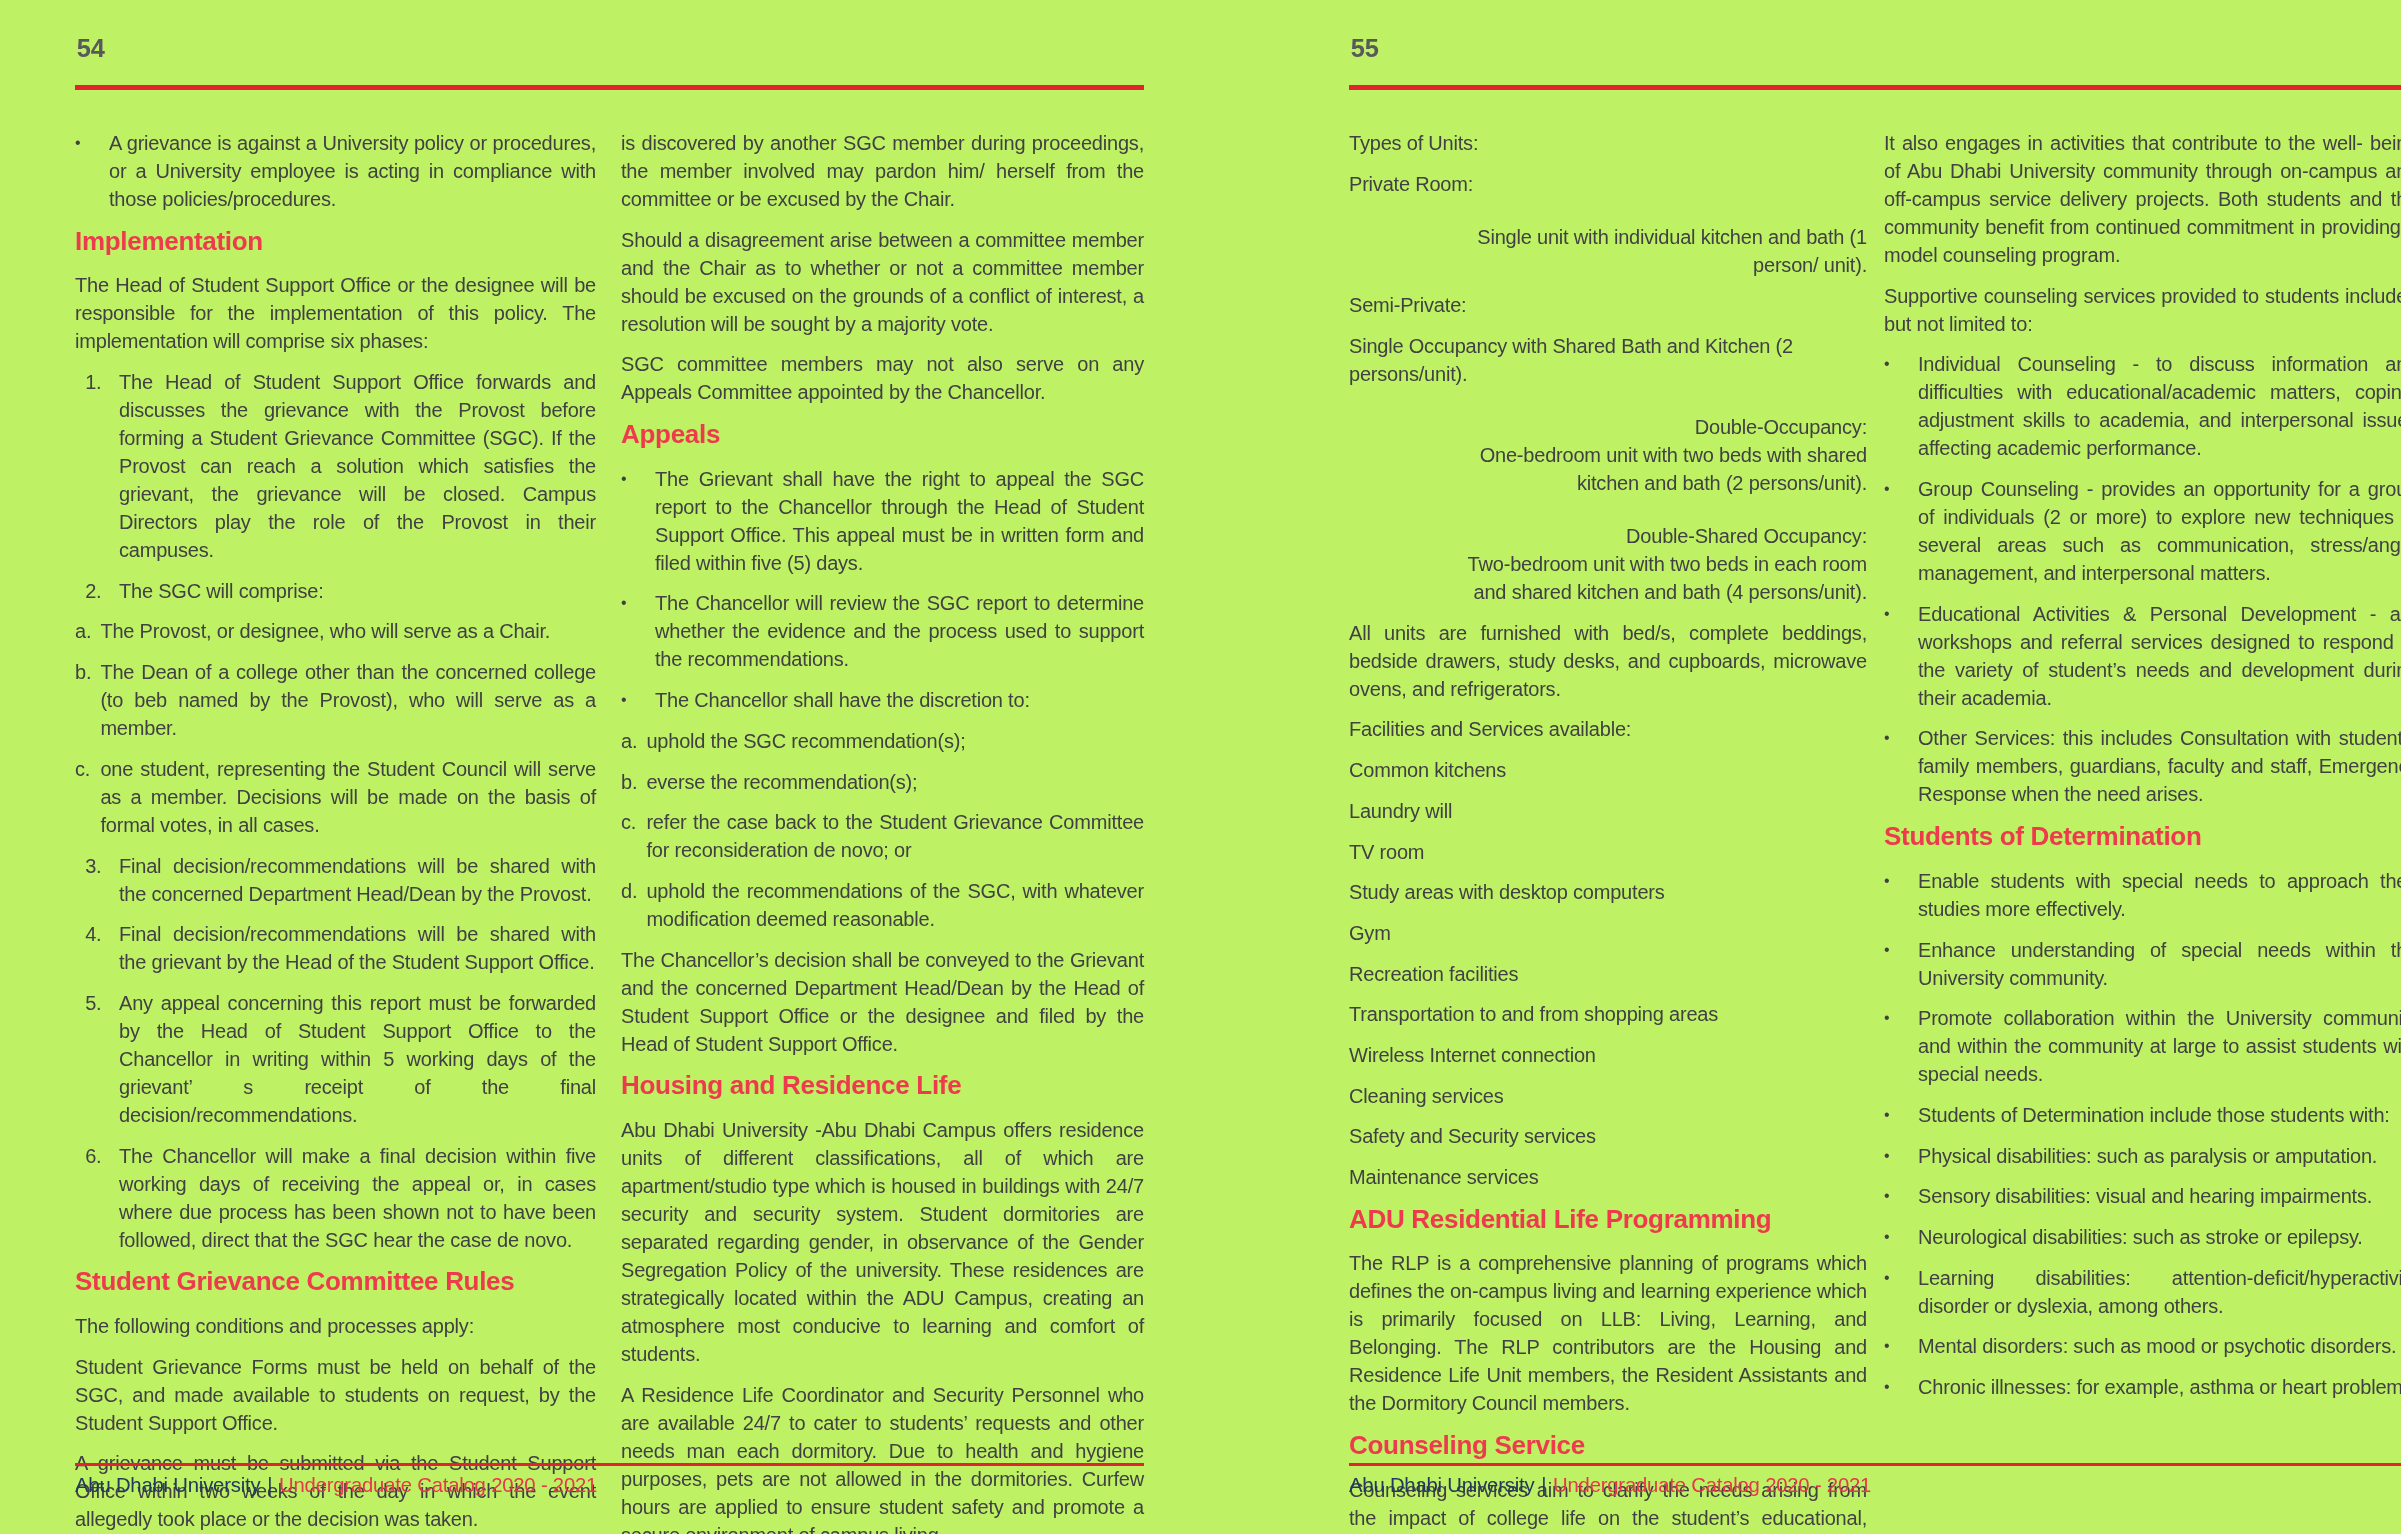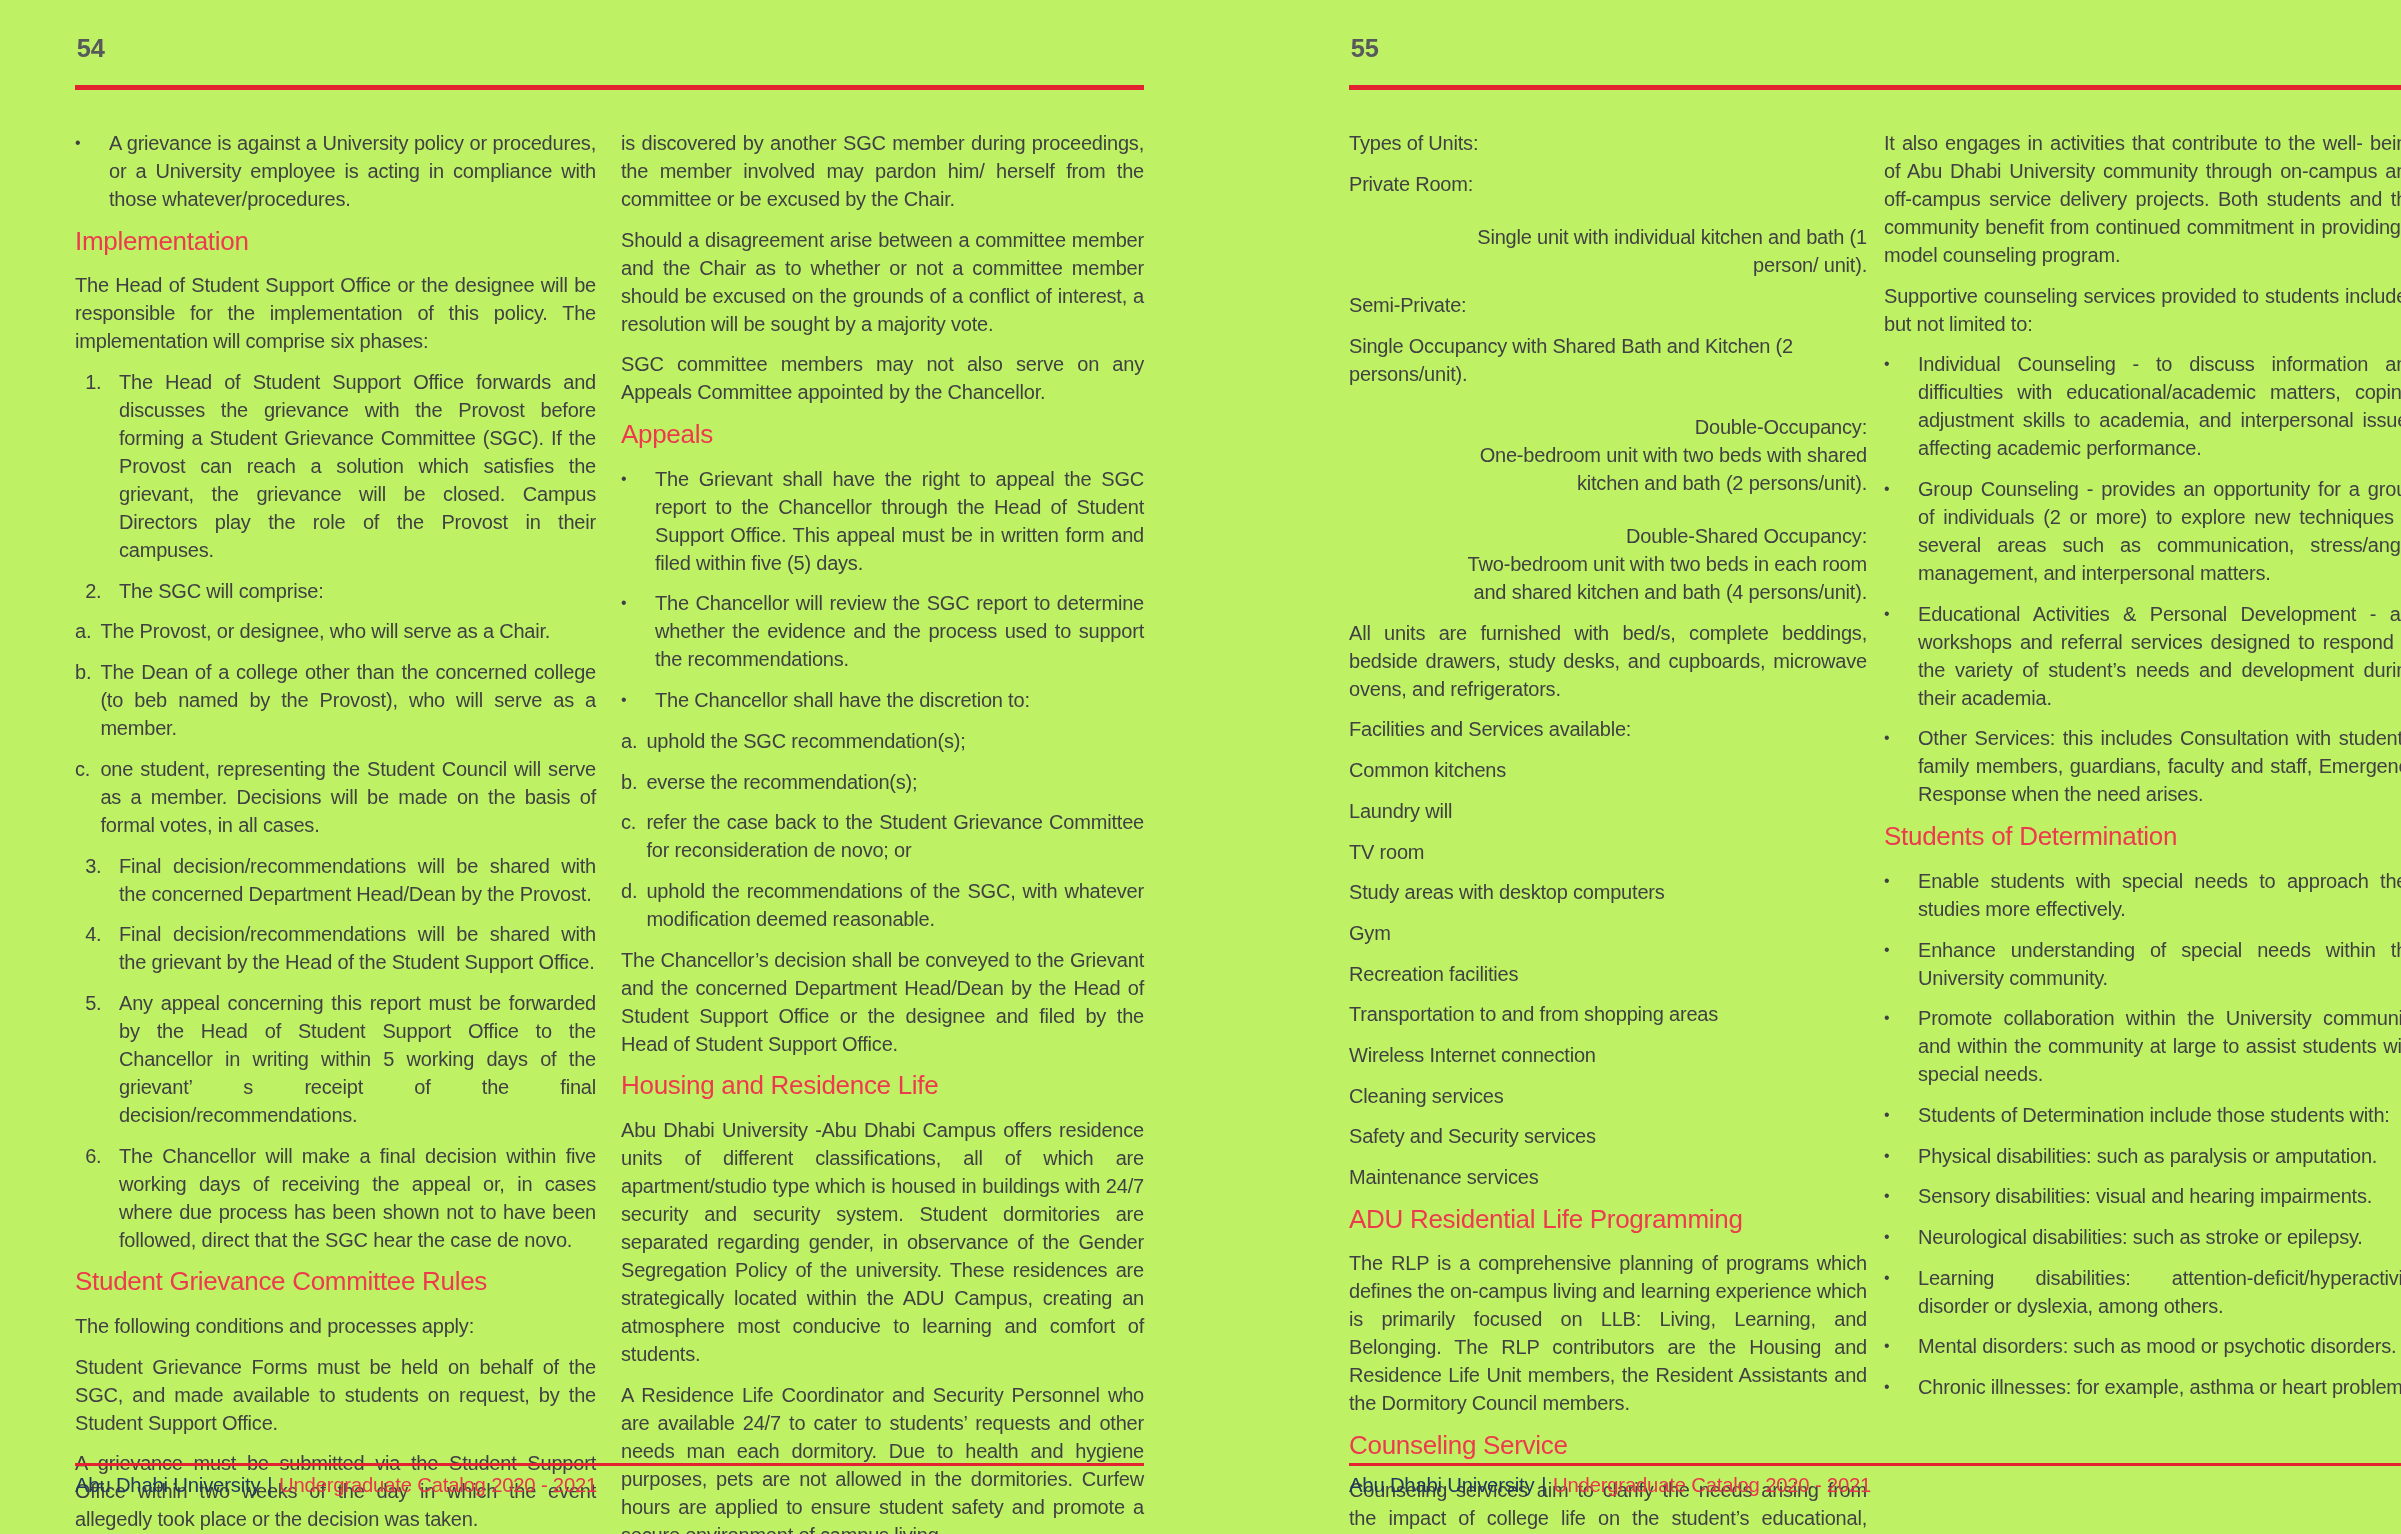--- a/index.html
+++ b/index.html
@@ -9,21 +9,21 @@
   #sheet54{left:75px;} #sheet55{left:1349px;}
   .pagenum{position:absolute;top:34px;left:1.7px;font-size:25.4px;font-weight:600;color:#58595b;}
   .toprule{position:absolute;top:85px;left:0;right:0;height:5.1px;background:#e32330;}
   .col{position:absolute;top:129px;font-size:20px;line-height:28px;letter-spacing:-0.2px;
        text-align:justify;}
   .c0{left:0;width:521px;} .c1{left:546px;width:523px;}
   #sheet55 .c0{width:518px;} #sheet55 .c1{left:535px;width:534px;}
   .blk{margin:0 0 12.7px 0;}
   .blk.pl{text-align:left;}
   .blk.pbr{text-align:right;white-space:pre-line;margin-top:25px;}
-  h2.blk{color:#ee3a4d;font-size:26px;line-height:30.5px;font-weight:normal;
+  h2.blk{color:#ee3a4d;font-size:26px;line-height:30.5px;font-weight:bold;
          margin:12px 0 15.2px 0;text-align:left;letter-spacing:-0.3px;}
   .item{display:flex;}
   .item .mk{flex:0 0 34px;}
   .item.bullet .mk{font-size:16px;}
   .item.num .mk{flex:0 0 44px;padding-left:10.2px;box-sizing:border-box;}
   .item.let .mk{flex:0 0 25.4px;}
   .item .tx{flex:1;text-align:justify;}
   .footrule{position:absolute;top:1463px;left:0;right:0;height:2.5px;background:#e32330;}
   .foot{position:absolute;top:1474px;left:0;font-size:20.3px;letter-spacing:-0.2px;text-align:center;}
   .foot .uni{color:#20395c;}
@@ -34,21 +34,21 @@
 <body>
 
 <div id="canvas">
 
   <div class="sheet" id="sheet54">
     <div class="pagenum">54</div>
     <div class="toprule"></div>
     <div class="col c0">
         <div class="blk item bullet">
           <span class="mk">•</span>
-          <span class="tx">A grievance is against a University policy or procedures, or a University employee is acting in compliance with those whatever/procedures.</span>
+          <span class="tx">A grievance is against a University policy or procedures, or a University employee is acting in compliance with those policies/procedures.</span>
         </div>
         <h2 class="blk h">Implementation</h2>
         <div class="blk p">The Head of Student Support Office or the designee will be responsible for the implementation of this policy. The implementation will comprise six phases:</div>
         <div class="blk item num">
           <span class="mk">1.</span>
           <span class="tx">The Head of Student Support Office forwards and discusses the grievance with the Provost before forming a Student Grievance Committee (SGC). If the Provost can reach a solution which satisfies the grievant, the grievance will be closed. Campus Directors play the role of the Provost in their campuses.</span>
         </div>
         <div class="blk item num">
           <span class="mk">2.</span>
           <span class="tx">The SGC will comprise:</span>

